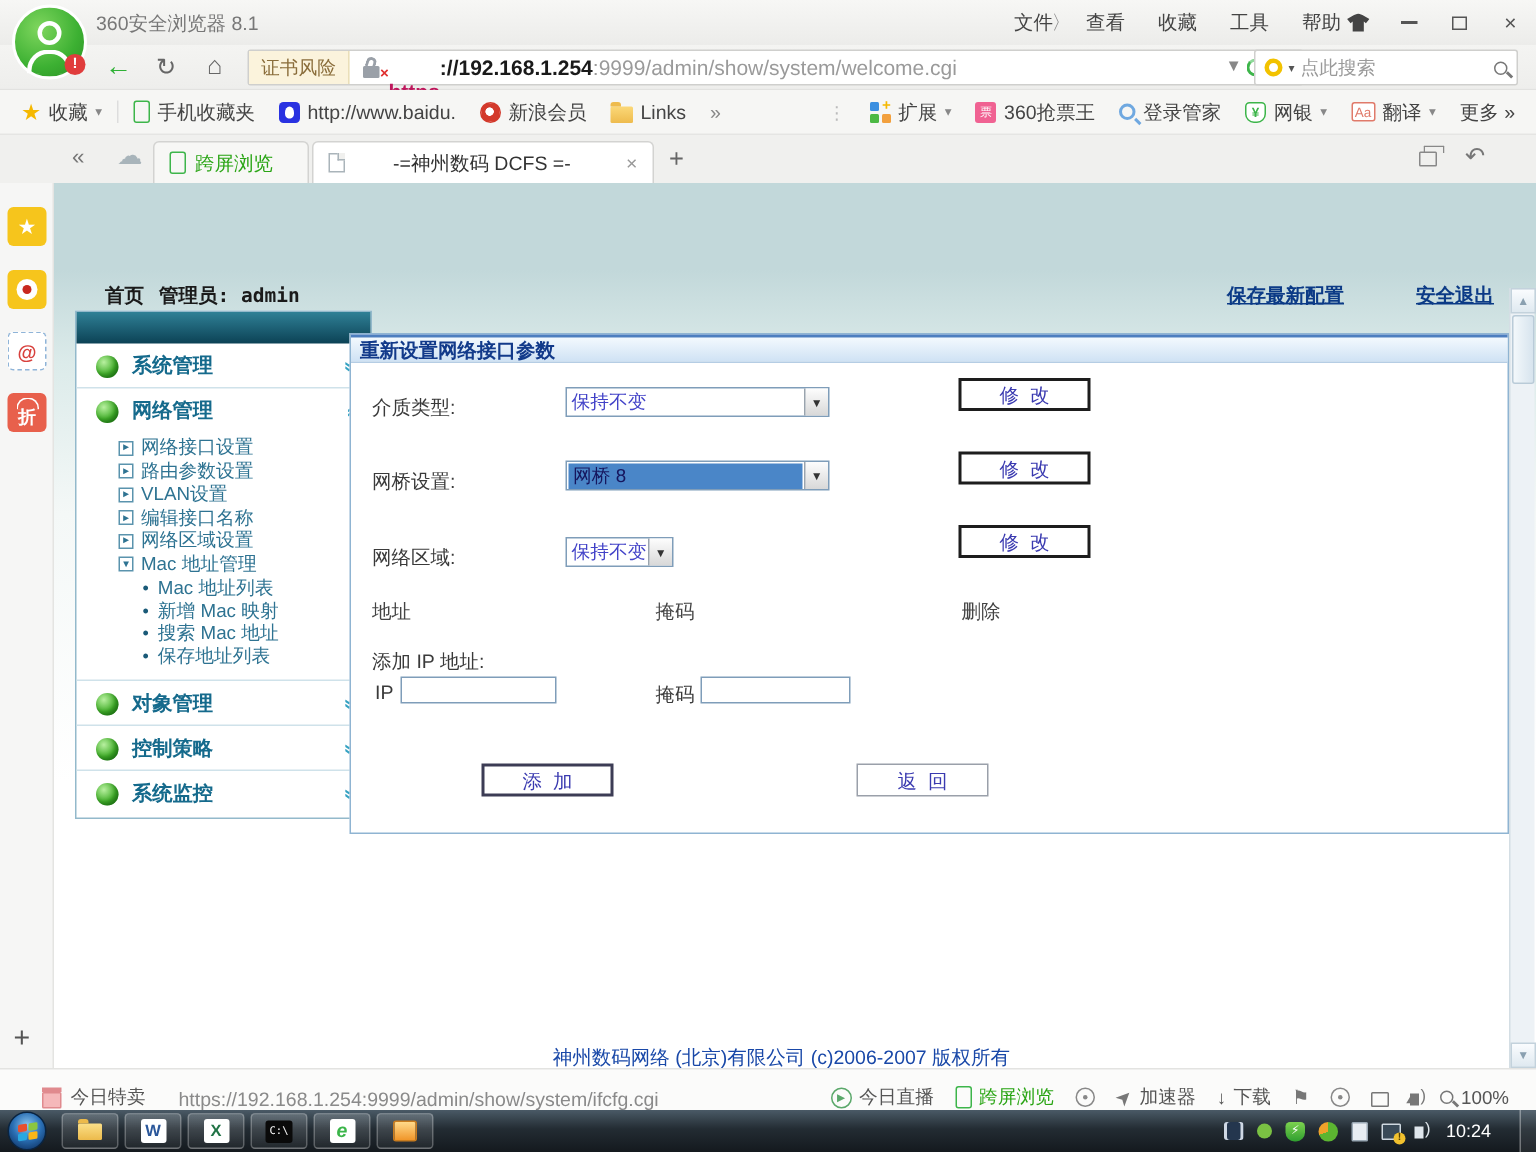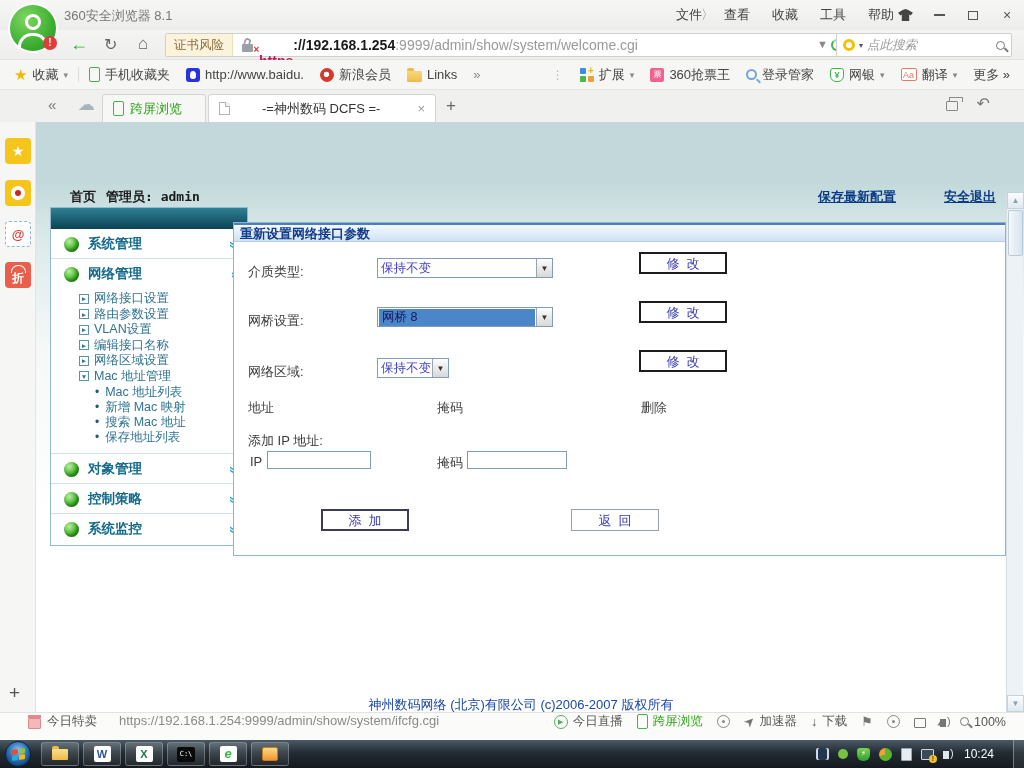--- a/index.html
+++ b/index.html
@@ -35,21 +35,21 @@
   #url-https { color:#be185d; font-weight:bold; font-size:14px; text-decoration:line-through;margin-top:31px; }
   #url-host { color:#1a1a1a; font-weight:bold; font-size:14px; }
   #url-rest { color:#9a9a9a; font-size:14px; }
   #url-icons { margin-left:auto; display:flex; align-items:center; gap:6px; padding-right:6px; }
   .ring-green { width:12px; height:12px; border:2.5px solid #3db54a; border-radius:50%; border-top-color:#8fd99a; }
   .leaf-green { width:13px; height:13px; border-radius:50% 0 50% 50%; background:linear-gradient(135deg,#6fce5f,#2f9e3f); transform:rotate(-10deg); }
   #url-drop { position:absolute; left:817px; top:8px; color:#888; font-size:11px; }
   #searchbox { position:absolute; left:836px; top:3px; width:176px; height:24px; background:#fff; border:1px solid #cfcfcd; border-radius:2px; display:flex; align-items:center; padding:0 6px; gap:4px; }
   .o-logo { width:12px; height:12px; border:3px solid #f2c200; border-radius:50%; }
   .o-caret { color:#555; font-size:8px; }
-  #search-input { border:none; outline:none; flex:1; font-size:12.5px; color:#8b5cf6; min-width:0; background:transparent;font-style:italic; }
+  #search-input { border:none; outline:none; flex:1; font-size:12.5px; color:#8b5cf6; min-width:0; background:transparent; }
   #search-input::placeholder { color:#9a9a9a; }
   .magnifier { position:relative; width:9px; height:9px; border:1.5px solid #777; border-radius:50%; }
   .magnifier::after { content:""; position:absolute; left:7px; top:7px; width:5px; height:1.5px; background:#777; transform:rotate(45deg); }
 
   
   #bookmarksrow { position:absolute; left:0; top:60px; width:1024px; height:30px; background:#f6f6f4; border-bottom:1px solid #e5e5e3; display:flex; align-items:center; font-size:13px; color:#444; }
   .bk { display:flex; align-items:center; gap:5px; padding:0 8px; white-space:nowrap; }
   .caret { color:#888; font-size:9px; }
   .sep { width:1px; height:15px; background:#ddd; margin:0 2px; }
   .star-y { color:#f5b800; font-size:15px; position:relative; }
@@ -147,21 +147,21 @@
   
   #scrollbar { position:absolute; left:970px; top:70px; width:17px; height:520px; background:#edf2f6; border-left:1px solid #d4dee4; }
   .sb-btn { position:absolute; left:0; width:17px; height:17px; background:linear-gradient(#fafcfe,#dfe9f0); border:1px solid #c3d2dc; color:#8aa0b0; font-size:8px; text-align:center; line-height:15px; }
   #sb-up { top:0; }
   #sb-down { bottom:0; }
   #sb-thumb { position:absolute; left:1px; top:18px; width:15px; height:46px; background:linear-gradient(90deg,#f3f8fb,#d7e4ee); border:1px solid #b9cbd8; border-radius:2px; }
 
   #page-footer { position:absolute; left:0; top:574px; width:970px; text-align:center; color:#1948a8; font-size:13px; }
 
   
-  #statusbar { position:absolute; left:0; top:712px; width:1024px; height:28px; background:#fbfbfa; border-top:1px solid #e3e3e1; display:flex; align-items:flex-start; font-size:12.5px; color:#555; }
+  #statusbar { position:absolute; left:0; top:712px; width:1024px; height:28px; background:#fbfbfa; border-top:1px solid #e3e3e1; display:flex; align-items:flex-end; font-size:12.5px; color:#555; }
   .gift-ic { width:13px; height:11px; background:#f5b8ba; border:1px solid #e08a8e; border-radius:1px; position:relative; margin-top:3px; }
   .gift-ic::before { content:""; position:absolute; left:-1px; top:-4px; width:13px; height:3px; background:#e08a8e; }
   #sb-deal { display:flex; align-items:center; gap:6px; padding-left:28px; }
   #sb-url { color:#8a8a8a; font-size:13px; padding-left:22px; }
   #sb-right { margin-left:auto; display:flex; align-items:center; gap:14px; padding-right:18px; }
   .sbi { display:flex; align-items:center; gap:5px; color:#555; }
   .play-ic { width:14px; height:14px; border:1.5px solid #5aa86a; border-radius:50%; color:#5aa86a; font-size:7px; display:flex; align-items:center; justify-content:center; }
   .green-txt { color:#2aa515; }
   .fan-ic { width:13px; height:13px; border:1.5px solid #888; border-radius:50%; position:relative; }
   .fan-ic::after { content:""; position:absolute; left:4px; top:4px; width:3px; height:3px; background:#888; border-radius:50%; }

